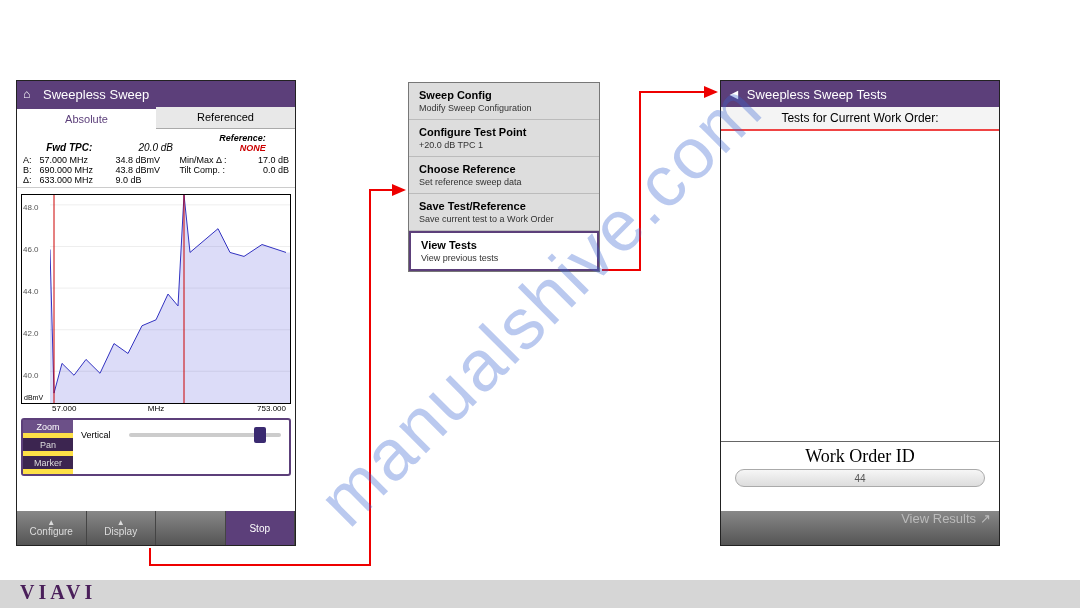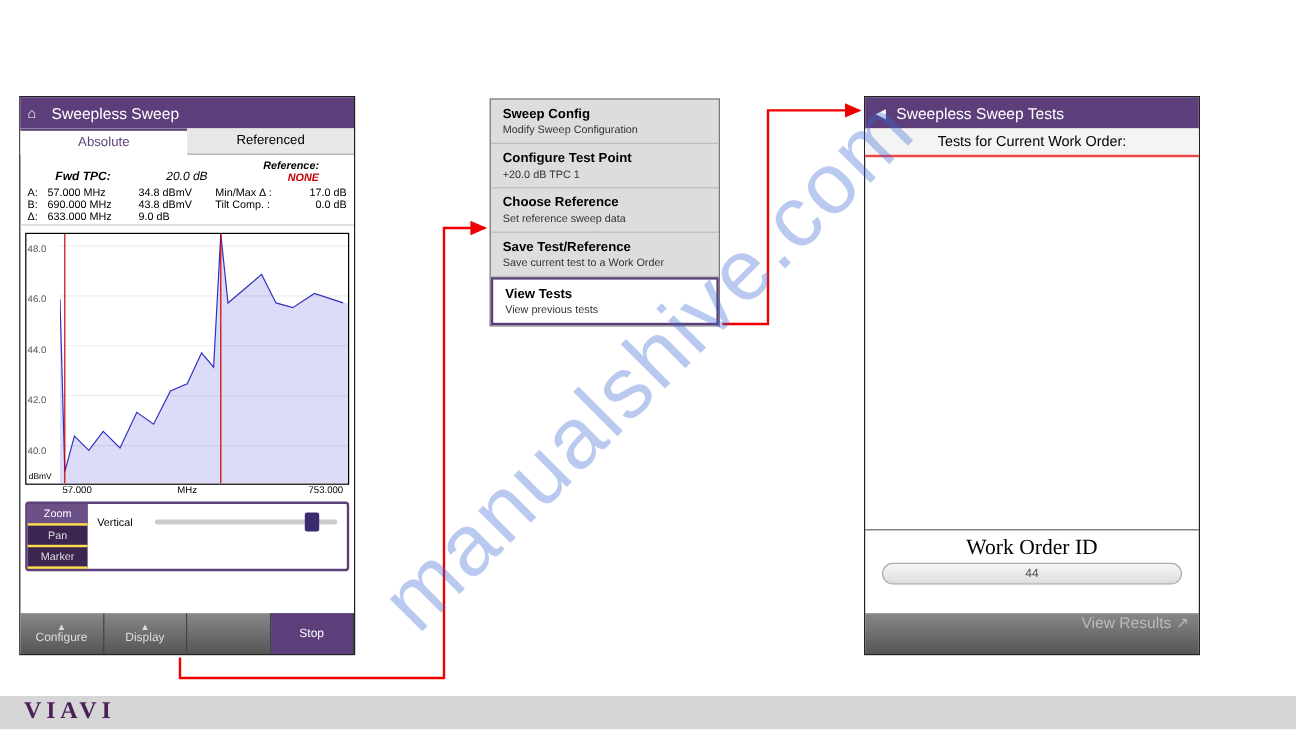--- a/index.html
+++ b/index.html
@@ -38,21 +38,21 @@
   .xmid { position:absolute; left:50%; transform:translateX(-50%); bottom:-10px; font-size:8px;}
   .chart svg { position:absolute; left:28px; top:0; width:calc(100% - 28px); height:100%; }
   .trace { fill:none; stroke:#3030c0; stroke-width:1; }
   .tracefill { fill: rgba(80,80,220,0.2); stroke:none;}
   .spike { stroke:#c00; stroke-width:1;}
   .grid { stroke:#eee; stroke-width:1;}
   .dbmv { position:absolute; left:2px; bottom:2px; font-size:7px;}
 
   .ctrlbox { margin:14px 4px 4px 4px; border:2px solid #5c3f7a; border-radius:3px; display:flex; height:58px; }
   .sideBtns { display:flex; flex-direction:column; width:50px; background:#3c2550;}
-  .sideBtns div { flex:1; color:#ddd; font-size:9px; display:flex; align-items:center; justify-content:center; border-bottom:2px solid #fde047;}
+  .sideBtns div { flex:1; color:#ddd; font-size:9px; display:flex; align-items:center; justify-content:center; border-bottom:5px solid #fde047;}
   .sideBtns div.on { background:#6c5088; color:#fff;}
   .sliders { flex:1; padding:4px 8px; font-size:9px; }
   .slrow { display:flex; align-items:center; height:22px; }
   .slrow span { width:48px; }
   .track { flex:1; height:4px; background:#ccc; border-radius:2px; position:relative;}
   .thumb { position:absolute; top:-6px; width:12px; height:16px; background:#3a2a70; border-radius:2px;}
 
   .bottombar { position:absolute; bottom:0; left:0; right:0; height:34px; background:linear-gradient(#888,#555); display:flex;}
   .bottombar .bb { flex:1; color:#ddd; font-size:10px; display:flex; flex-direction:column; align-items:center; justify-content:center; border-right:1px solid #444;}
   .bb.stop { background:#5c3f7a; color:#fff; justify-content:center;}

